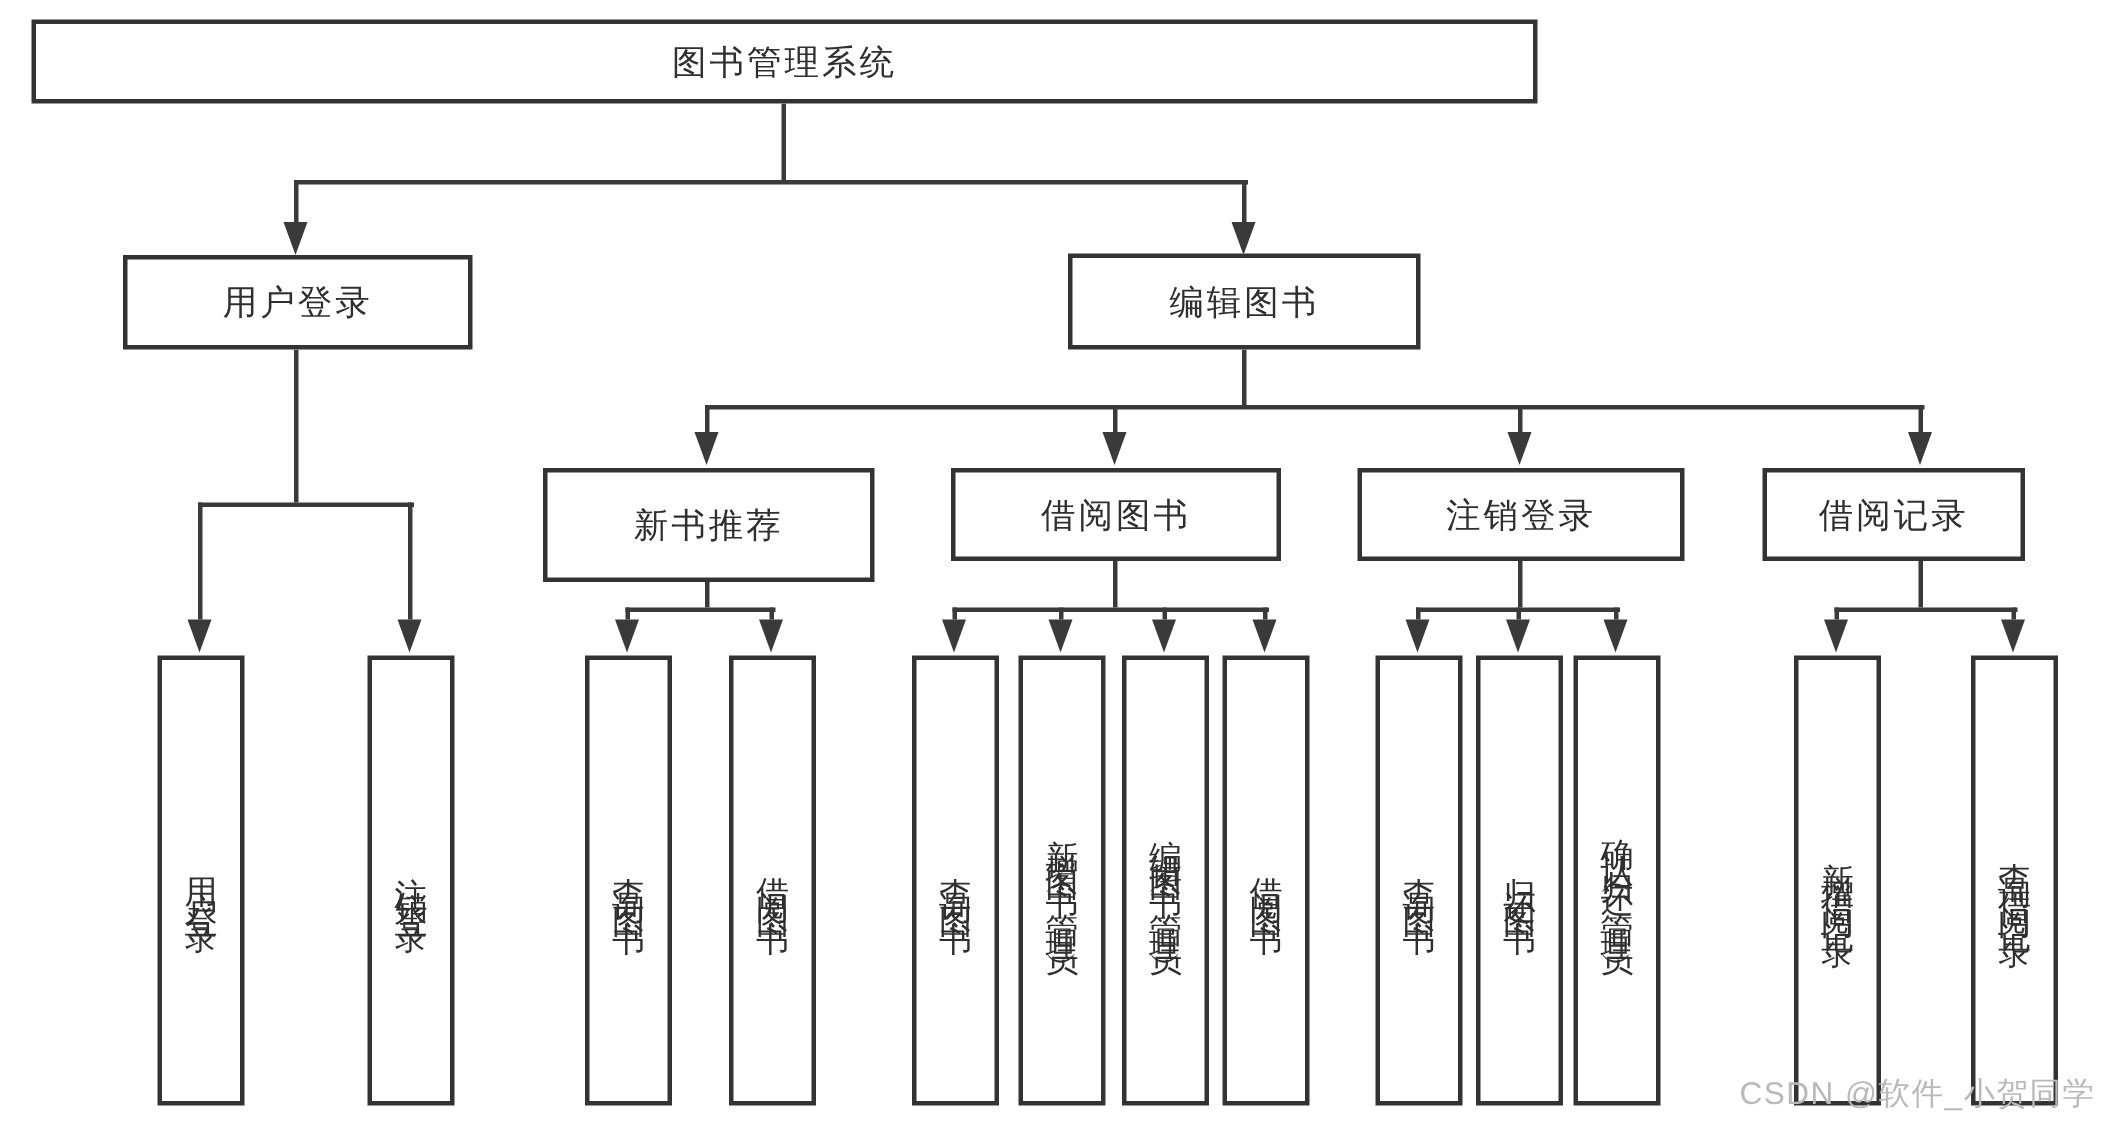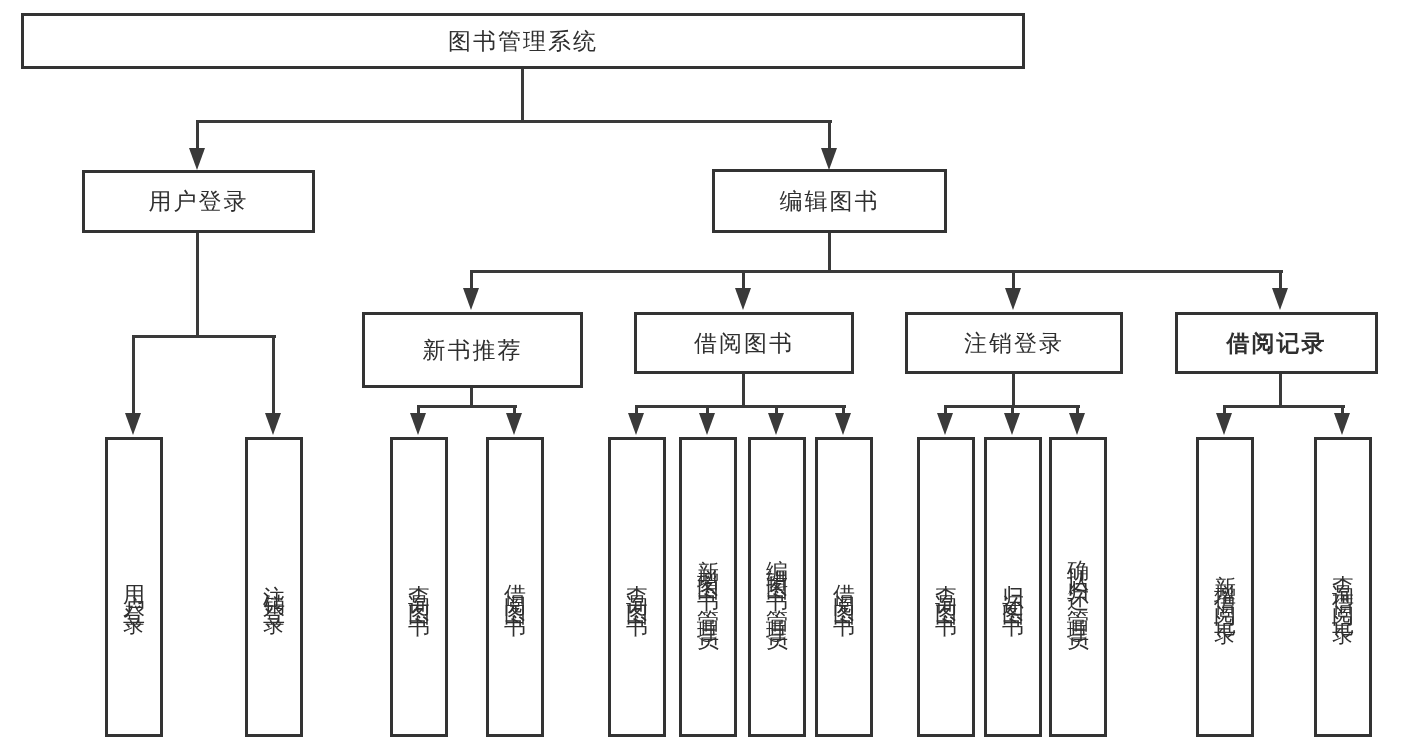--- a/index.html
+++ b/index.html
@@ -139,21 +139,21 @@
 
   <div class="node" style="left:362px;top:312px;width:221px;height:76px;">
     <span>新书推荐</span>
   </div>
   <div class="node" style="left:634px;top:312px;width:220px;height:62px;">
     <span>借阅图书</span>
   </div>
   <div class="node" style="left:905px;top:312px;width:218px;height:62px;">
     <span>注销登录</span>
   </div>
-  <div class="node" style="left:1175px;top:312px;width:203px;height:62px;font-weight:bold;">
+  <div class="node" style="left:1175px;top:312px;width:175px;height:62px;">
     <span>借阅记录</span>
   </div>
 
   <div class="leaf" style="left:105px;">
     <span>用户登录</span>
   </div>
   <div class="leaf" style="left:245px;">
     <span>注销登录</span>
   </div>
 
@@ -187,14 +187,15 @@
     <span>确认归还（管理员）</span>
   </div>
 
   <div class="leaf" style="left:1196px;">
     <span>新增借阅记录</span>
   </div>
   <div class="leaf" style="left:1314px;">
     <span>查询借阅记录</span>
   </div>
 
+  <div class="watermark">CSDN @软件_小贺同学</div>
 
 </div>
 
 </body></html>

